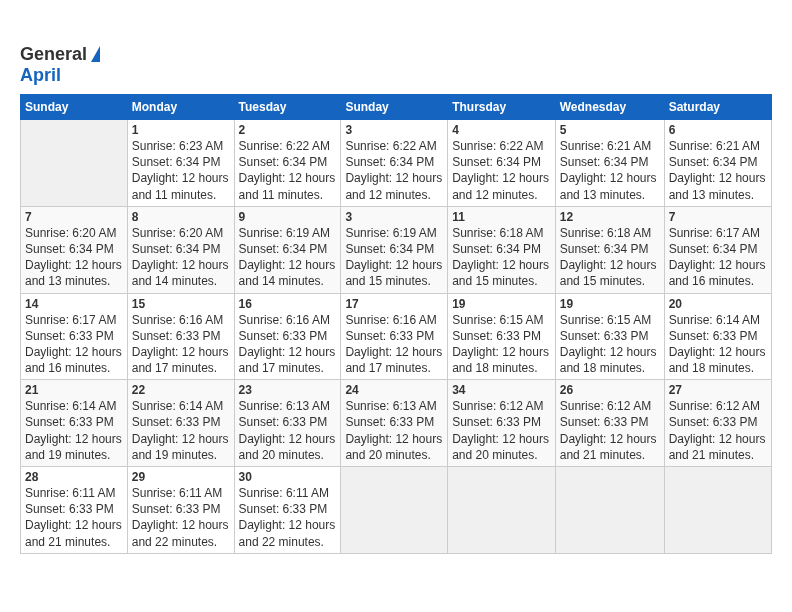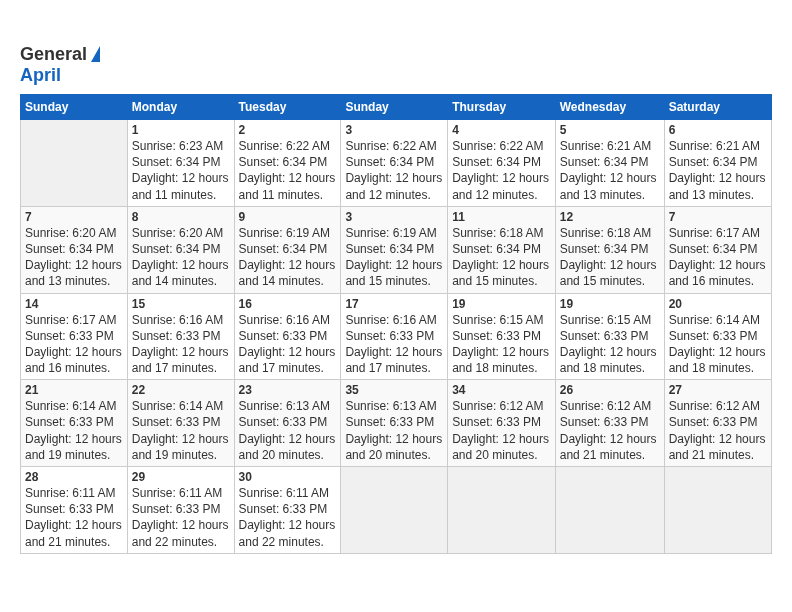--- a/index.html
+++ b/index.html
@@ -282,21 +282,21 @@
             Sunrise: 6:14 AM<br>Sunset: 6:33 PM<br>Daylight: 12 hours and 19 minutes.
           </div>
         </td>
           <td>
           <span class="day-num">23</span>
           <div class="day-info">
             Sunrise: 6:13 AM<br>Sunset: 6:33 PM<br>Daylight: 12 hours and 20 minutes.
           </div>
         </td>
           <td>
-          <span class="day-num">35</span>
+          <span class="day-num">24</span>
           <div class="day-info">
             Sunrise: 6:13 AM<br>Sunset: 6:33 PM<br>Daylight: 12 hours and 20 minutes.
           </div>
         </td>
           <td>
           <span class="day-num">34</span>
           <div class="day-info">
             Sunrise: 6:12 AM<br>Sunset: 6:33 PM<br>Daylight: 12 hours and 20 minutes.
           </div>
         </td>

